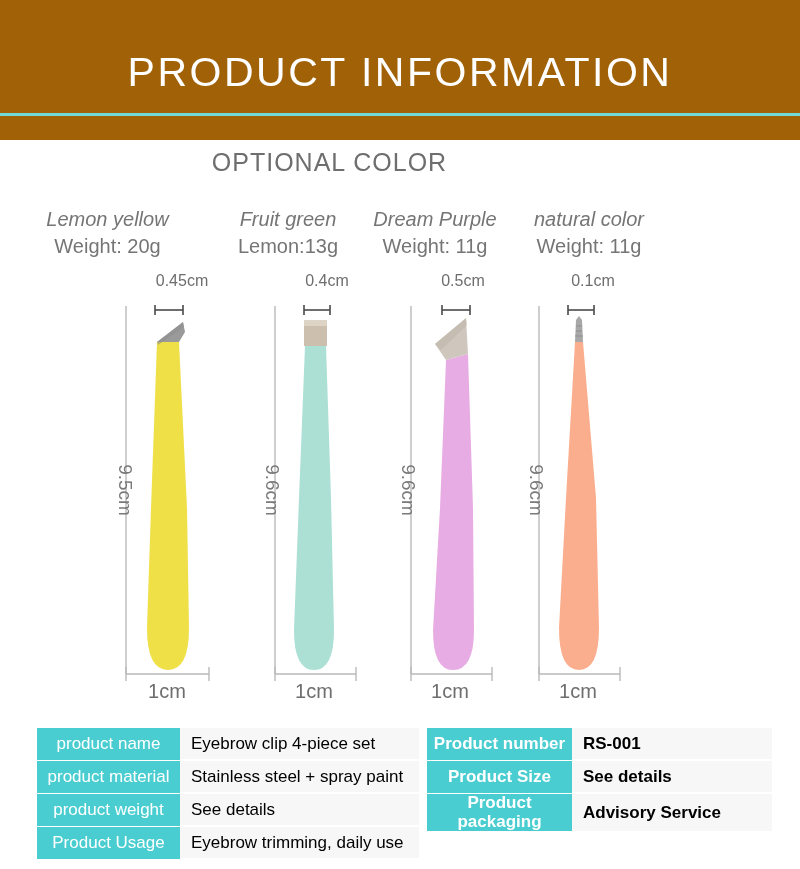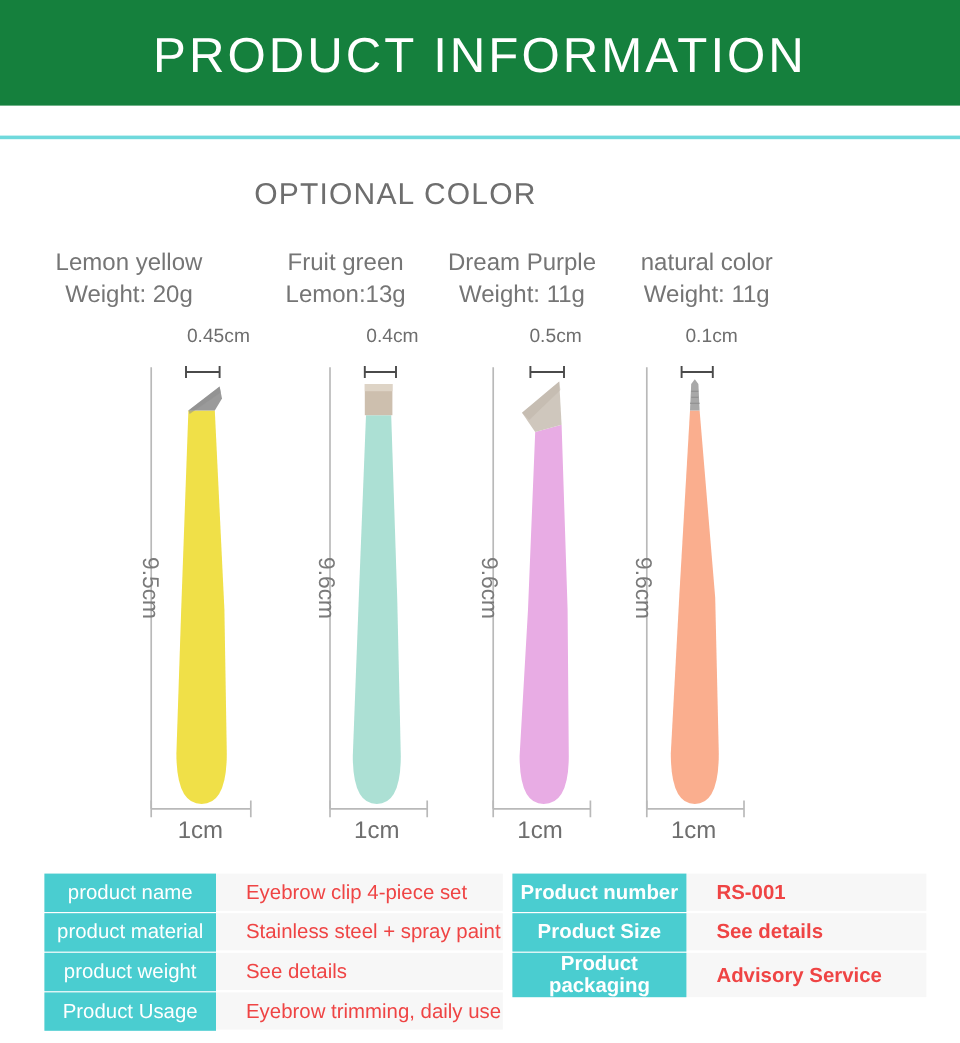--- a/index.html
+++ b/index.html
@@ -15,22 +15,22 @@
     color: #6b6b6b;
     overflow: hidden;
     position: relative;
   }
 
   
   .header {
     position: absolute;
     left: 0; top: 0;
     width: 800px;
-    height: 88px;
-    background: #15803d;
+    height: 140px;
+    background: #a16207;
     display: flex;
     align-items: center;
     justify-content: center;
   }
   .header-title {
     color: #ffffff;
     font-size: 41px;
     letter-spacing: 2.5px;
     font-weight: 400;
     white-space: nowrap;
@@ -61,21 +61,21 @@
     left: 0; top: 206px;
     width: 800px;
     display: flex;
   }
   .swatch-label {
     text-align: center;
     font-size: 20px;
     color: #757575;
     line-height: 1.35;
   }
-  .swatch-label .nm { display: block; white-space: nowrap; }
+  .swatch-label .nm { display: block; white-space: nowrap; font-style: italic; }
   .swatch-label .wt { display: block; white-space: nowrap; }
   .sl-0 { width: 215px; }
   .sl-1 { width: 146px; }
   .sl-2 { width: 148px; }
   .sl-3 { width: 160px; }
 
   
   .tweezers {
     position: absolute;
     left: 0; top: 272px;
@@ -142,25 +142,25 @@
     align-items: center;
     justify-content: center;
     line-height: 1.1;
     padding: 16px 4px;
     box-sizing: border-box;
     flex: none;
   }
   .st-left  .spec-key { width: 143px; }
   .st-right .spec-key { width: 145px; }
   .spec-val {
-    color: #ef4444;
+    color: #000000;
     font-size: 17px;
     display: flex;
     align-items: center;
-    padding-left: 25px;
+    padding-left: 11px;
     white-space: nowrap;
     flex: 1 1 auto;
   }
   .row-h1 { height: 31px; }
   .row-h2 { height: 37px; }
 </style>
 </head>
 <body>
 
 <div class="header">

